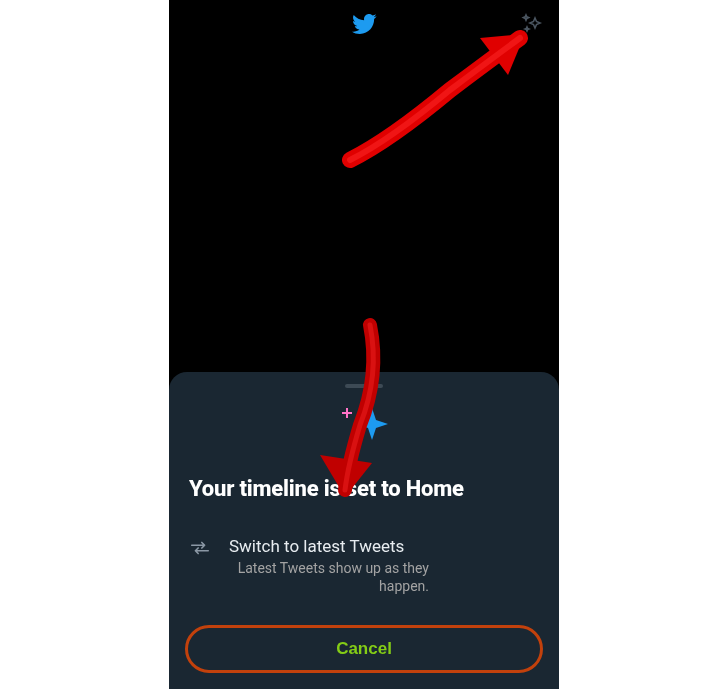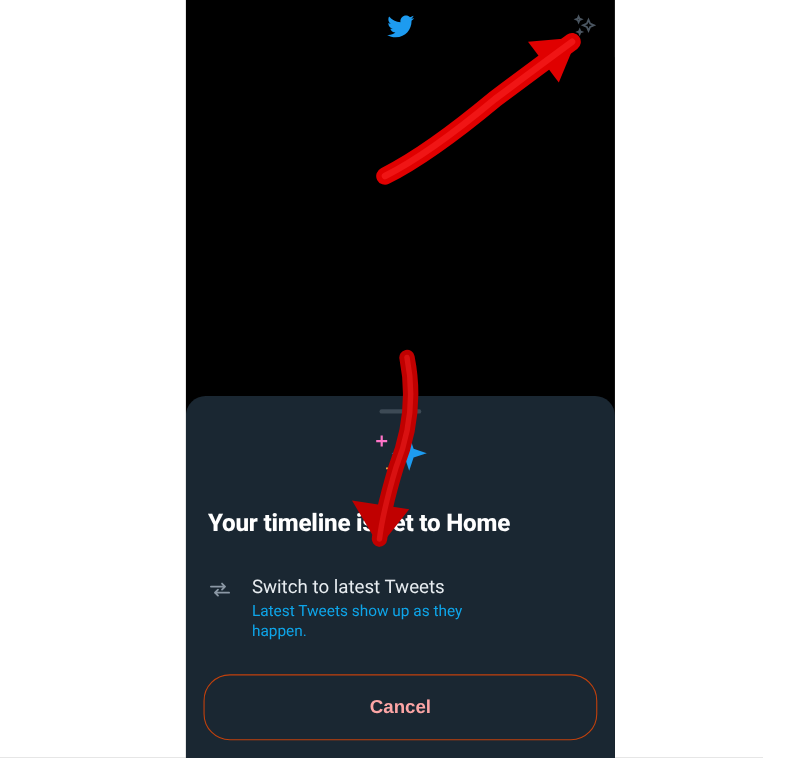--- a/index.html
+++ b/index.html
@@ -96,31 +96,32 @@
       flex: 1;
     }
     .option .primary {
       color: #e7ecf0;
       font-size: 17px;
       font-weight: 400;
       line-height: 1.3;
       margin-bottom: 2px;
     }
     .option .secondary {
-      color: #0ea5e9;
+      color: #a3a3a3;
       font-size: 14px;
       line-height: 1.3;
       max-width: 200px;
+      text-align: right;
     }
     .cancel-btn {
       width: 100%;
-      height: 60px;
-      border: 1px solid #c2410c;
+      height: 48px;
+      border: 3px solid #c2410c;
       background: transparent;
-      color: #fca5a5;
+      color: #84cc16;
       font-size: 17px;
       font-weight: 700;
       border-radius: 24px;
       margin-top: 8px;
       cursor: pointer;
     }
     
     .arrow1 {
       position: absolute;
       top: 20px;

